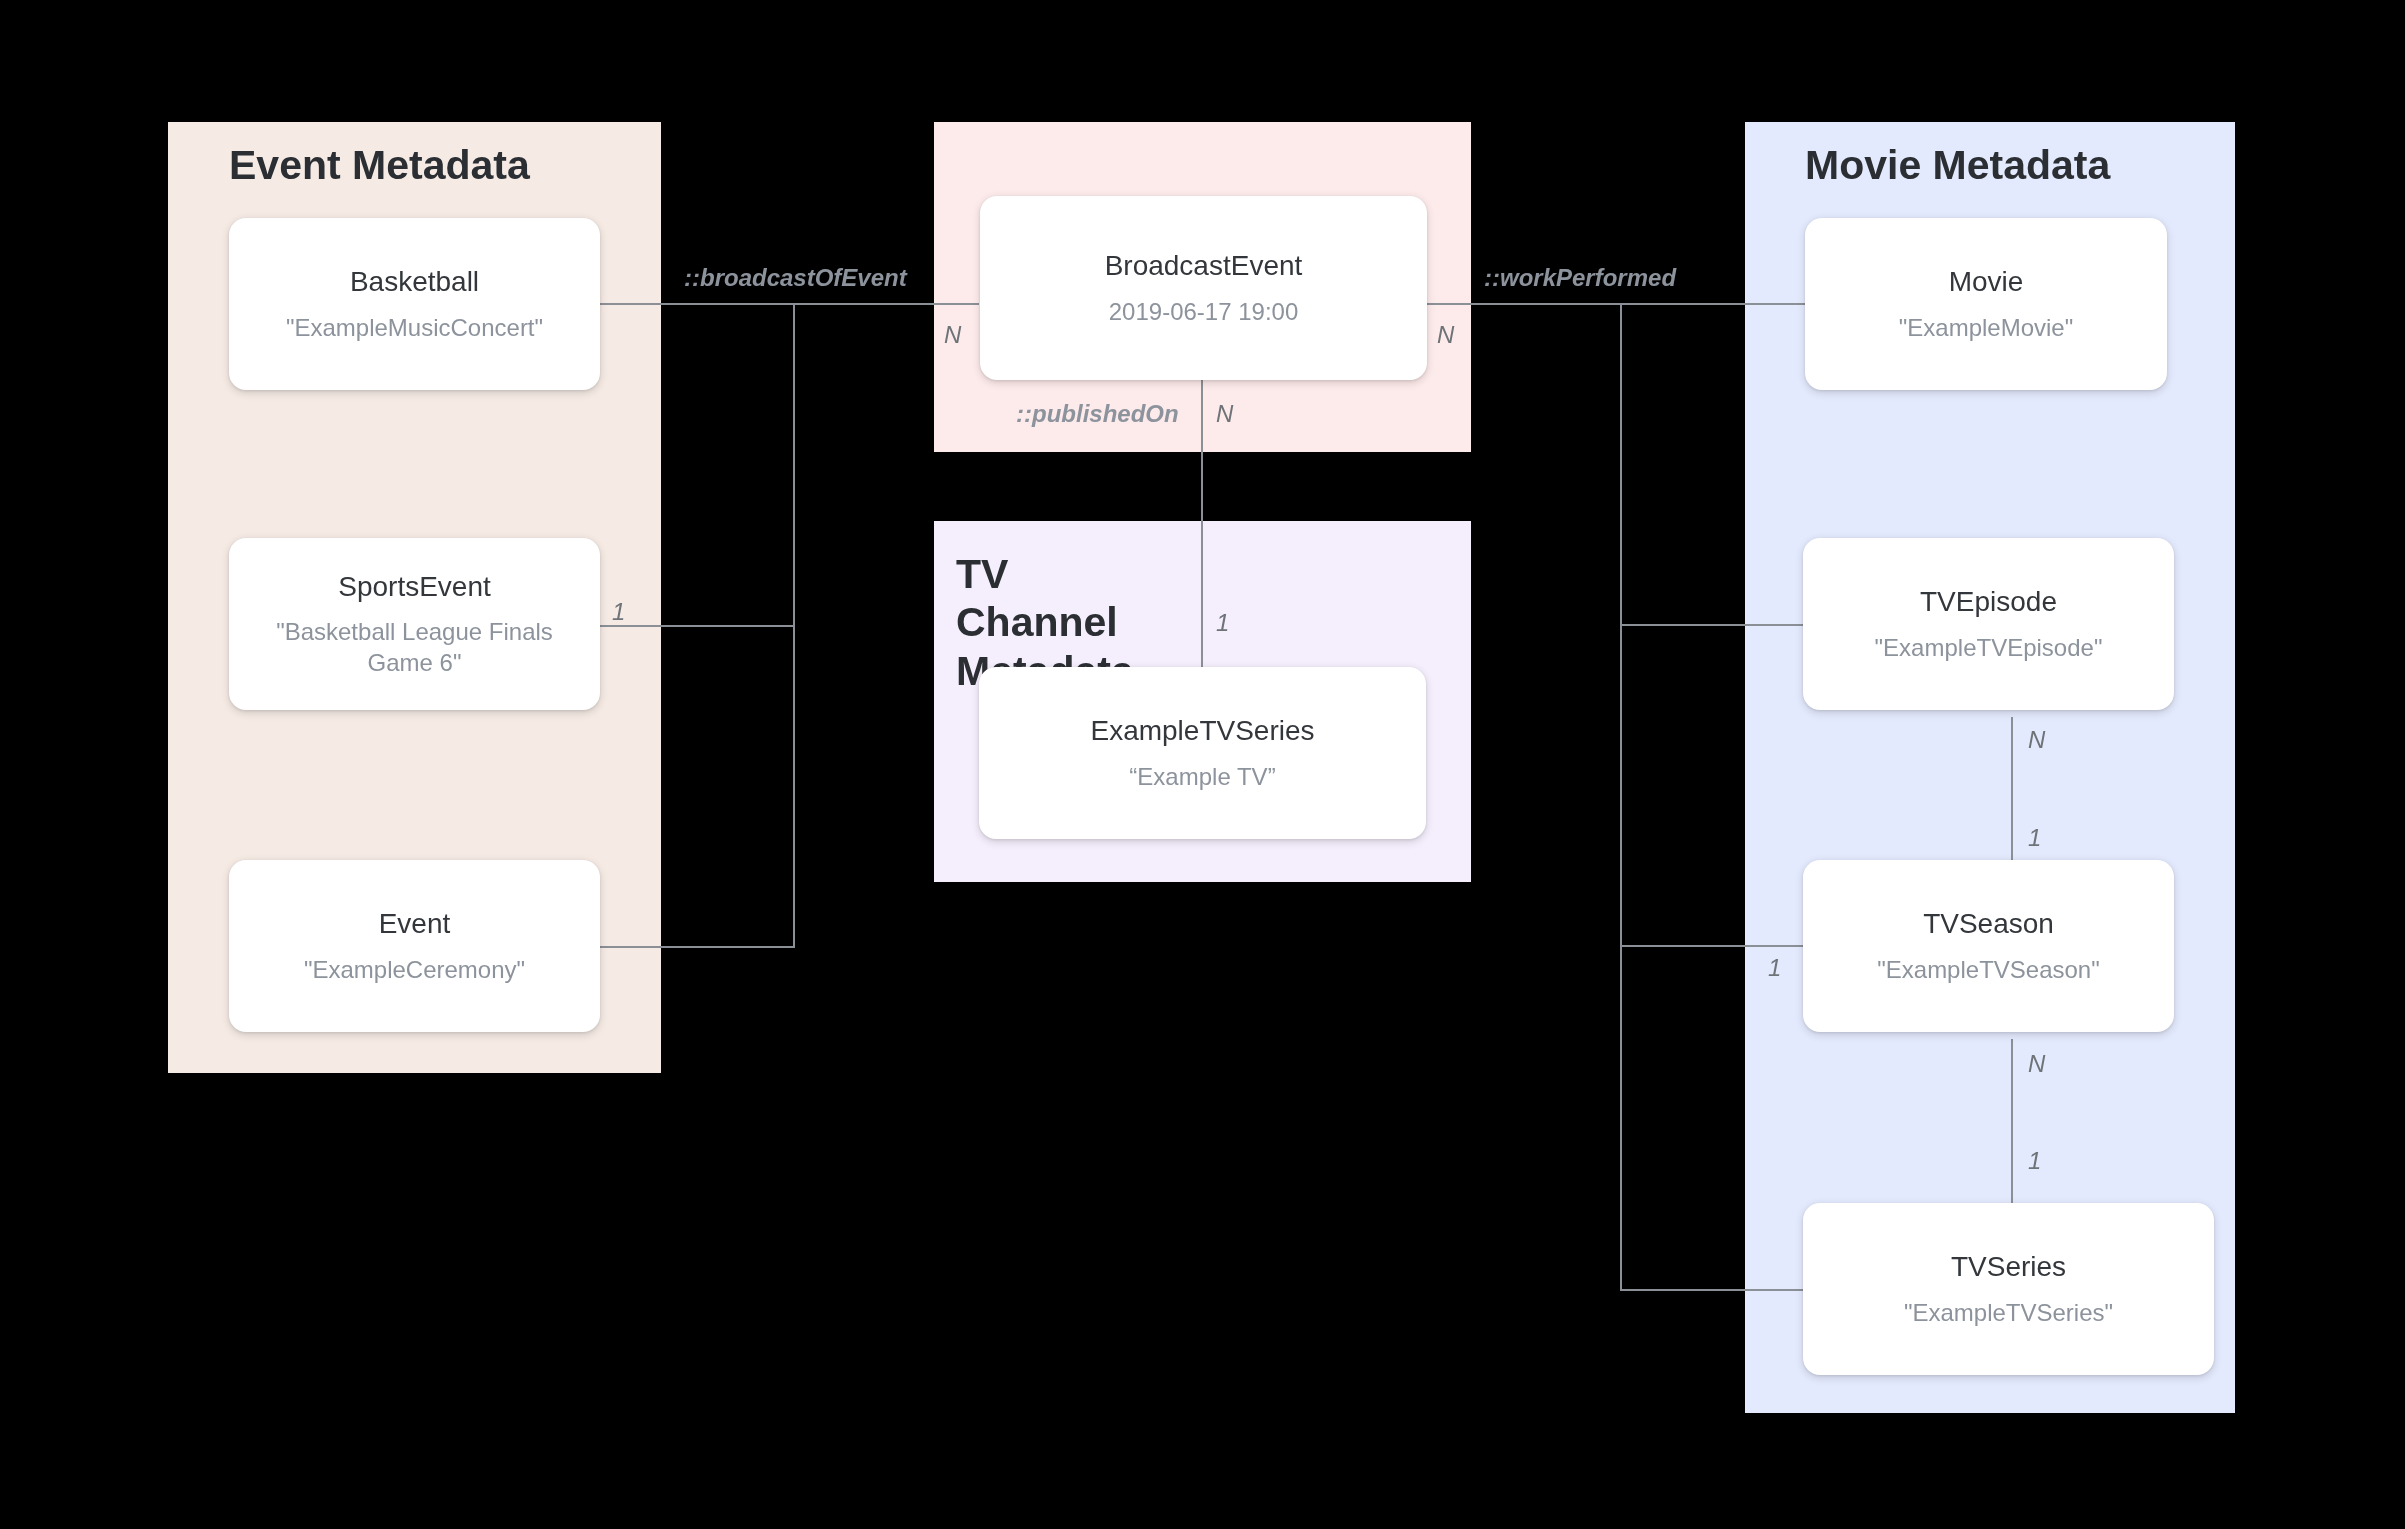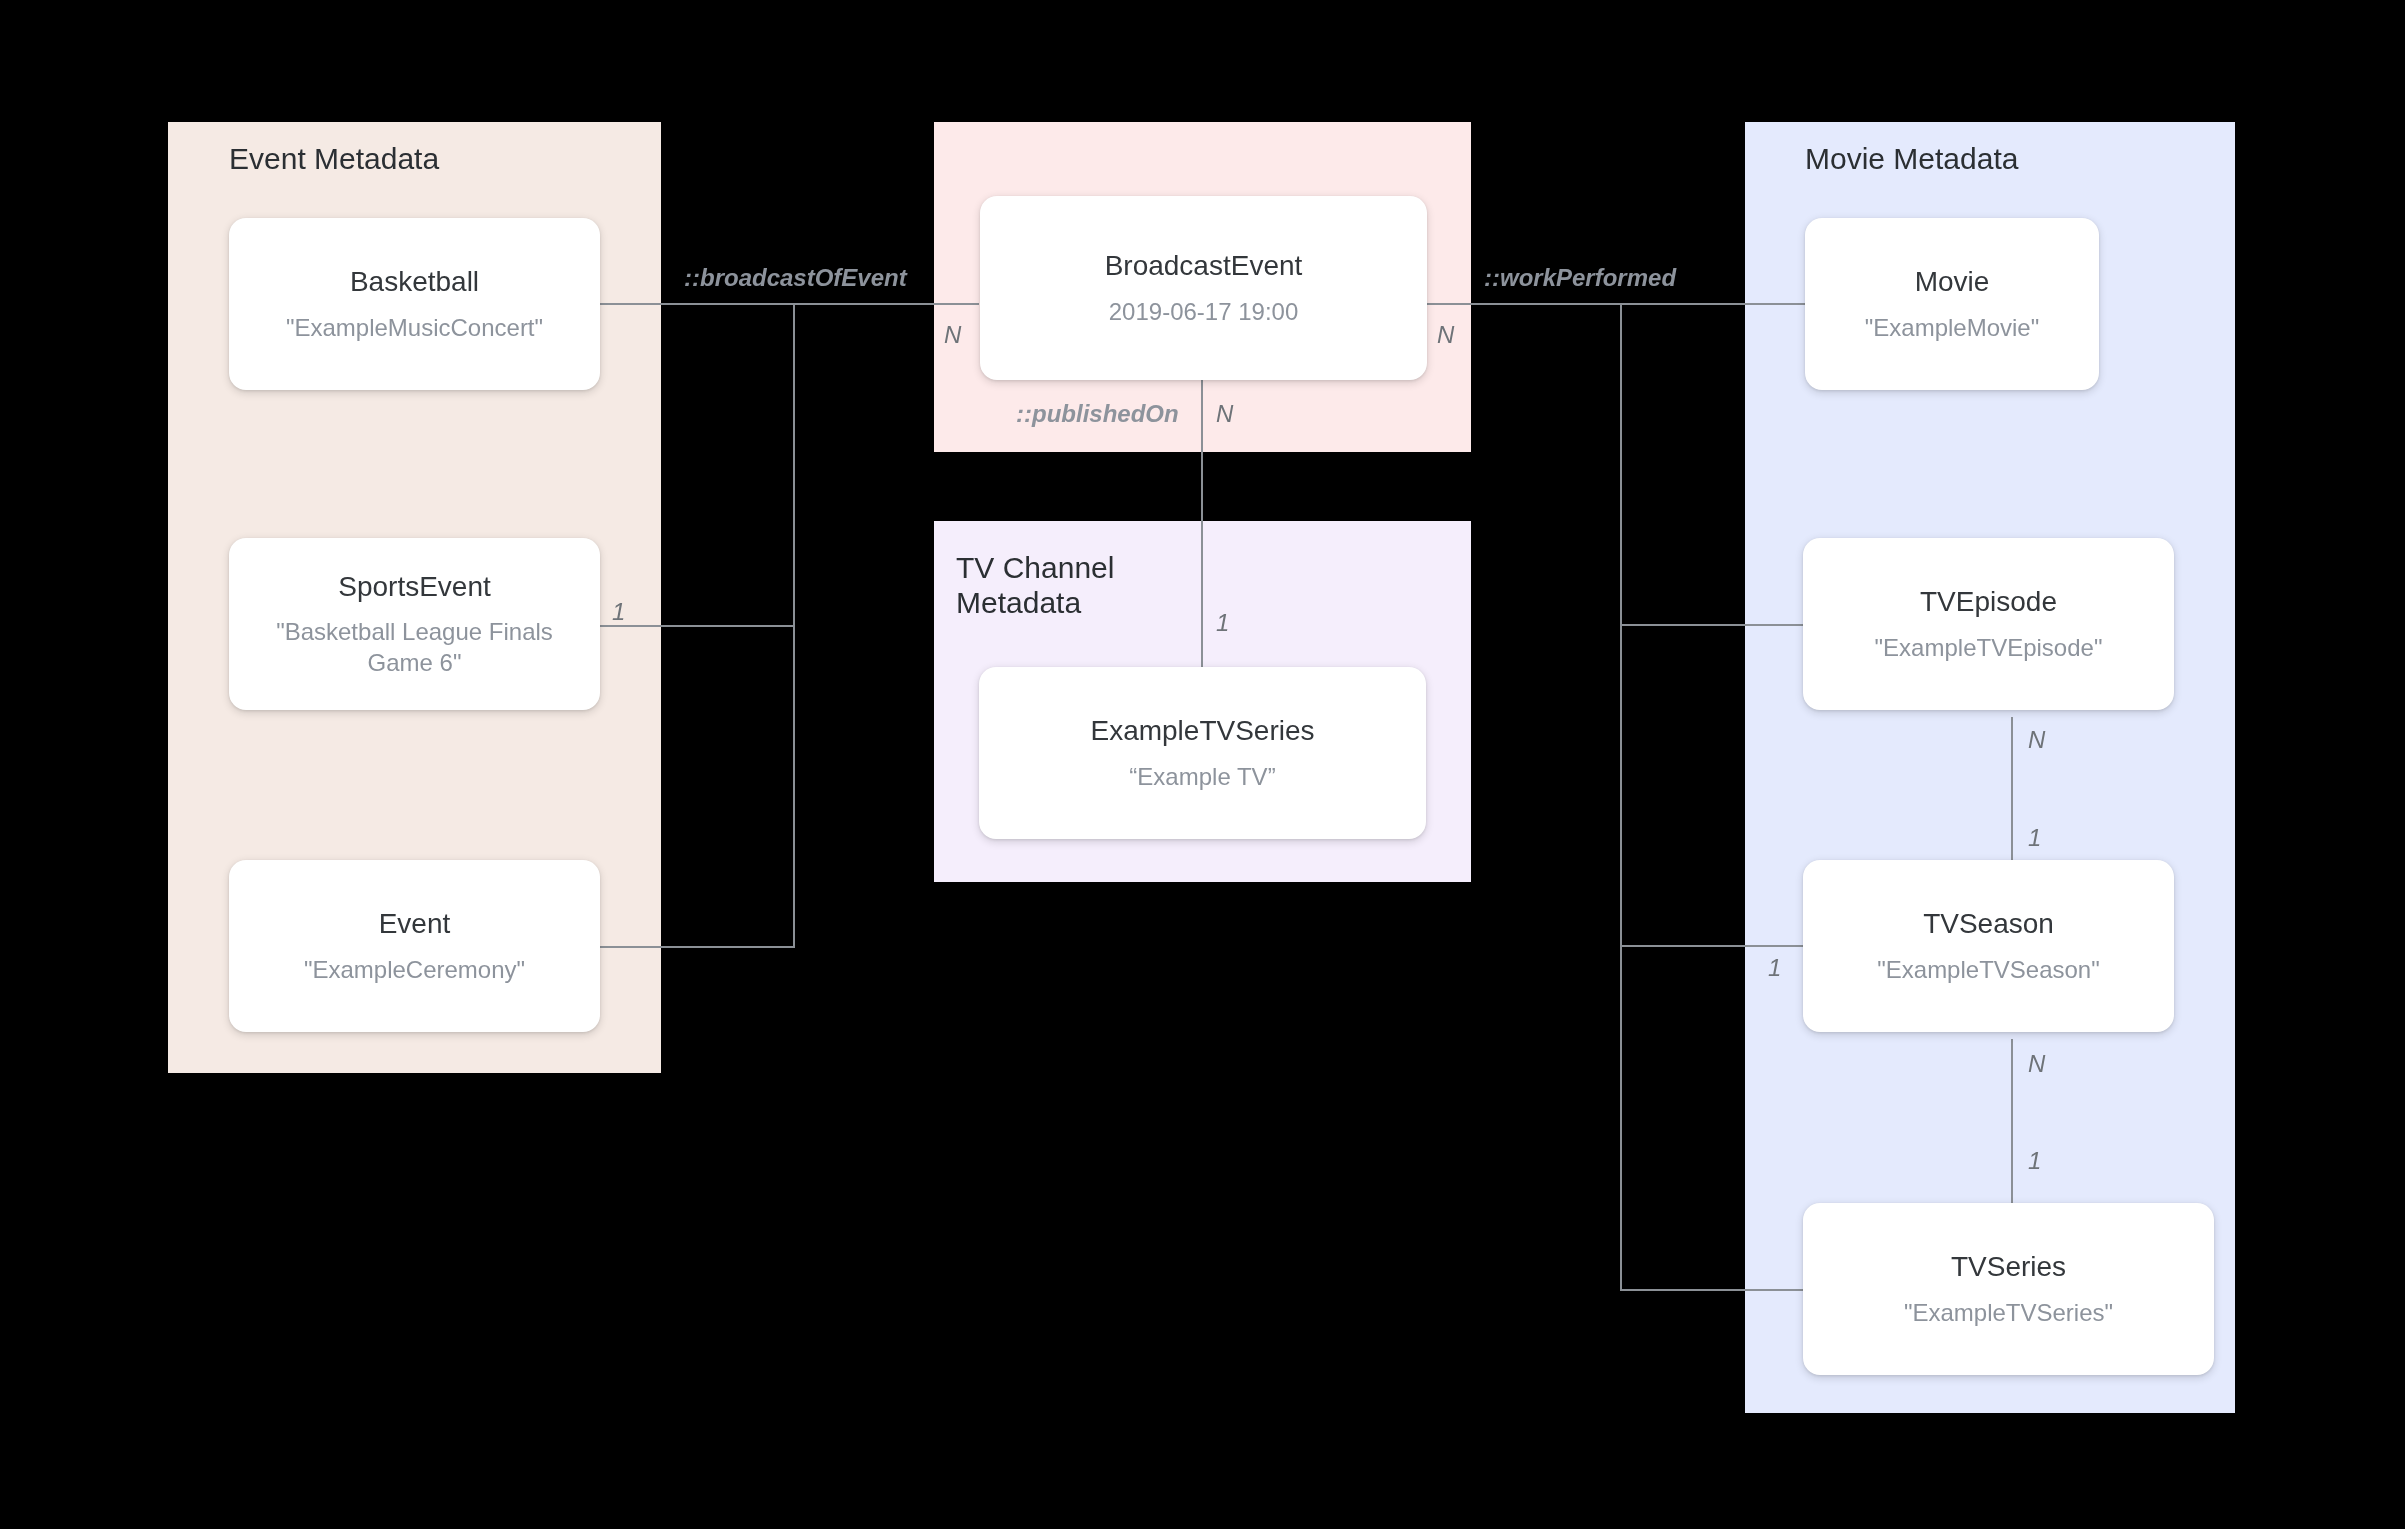--- a/index.html
+++ b/index.html
@@ -8,22 +8,22 @@
     background:#000;
     font-family:"Liberation Sans", sans-serif;
     overflow:hidden;
   }
   #canvas { position:relative; width:2405px; height:1529px; background:#000; }
 
   
   .panel { position:absolute; }
   .panel-title {
     position:absolute;
-    font-size:30px;
-    font-weight:400;
+    font-size:41px;
+    font-weight:700;
     color:#2b2f33;
     line-height:1.18;
     white-space:pre-line;
   }
 
   
   .card {
     position:absolute;
     background:#ffffff;
     border-radius:17px;
@@ -133,21 +133,21 @@
   <div class="card" style="left:980px; top:196px; width:447px; height:184px;">
     <div class="card-name">BroadcastEvent</div>
     <div class="card-value">2019-06-17 19:00</div>
   </div>
 
   <div class="card" style="left:979px; top:667px; width:447px; height:172px;">
     <div class="card-name">ExampleTVSeries</div>
     <div class="card-value">“Example TV”</div>
   </div>
 
-  <div class="card" style="left:1805px; top:218px; width:294px; height:172px;">
+  <div class="card" style="left:1805px; top:218px; width:362px; height:172px;">
     <div class="card-name">Movie</div>
     <div class="card-value">"ExampleMovie"</div>
   </div>
 
   <div class="card" style="left:1803px; top:538px; width:371px; height:172px;">
     <div class="card-name">TVEpisode</div>
     <div class="card-value">"ExampleTVEpisode"</div>
   </div>
 
   <div class="card" style="left:1803px; top:860px; width:371px; height:172px;">

